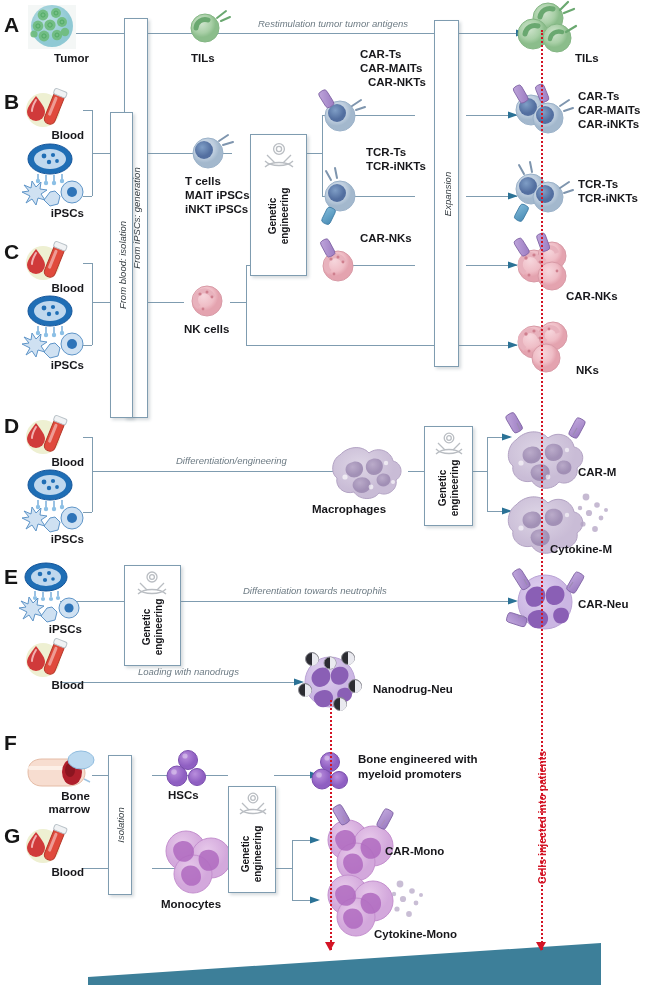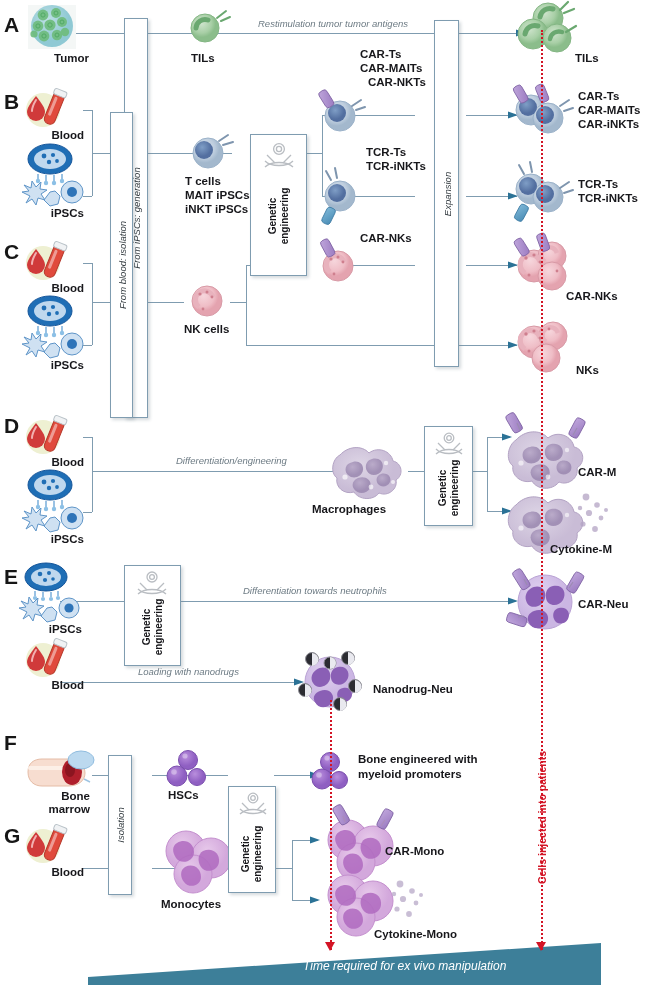--- a/index.html
+++ b/index.html
@@ -788,15 +788,14 @@
   <div class="abs lbl" style="left:385px;top:845px">CAR-Mono</div>
   <div class="abs lbl" style="left:374px;top:928px">Cytokine-Mono</div>
 
   <div class="abs rdot" style="left:541px;top:30px;height:920px"></div>
   <div class="rarrow" style="left:536px;top:942px"></div>
   <div class="abs rtext" style="left:536px;top:884px">Cells injected into patients</div>
 
   <div class="abs rdot" style="left:330px;top:700px;height:250px"></div>
   <div class="rarrow" style="left:325px;top:942px"></div>
 
-  <div id="timetext" style="left:303px;top:959px"><span>Time required for </span><i>ex vivo</i><span> manipulation</span></div>
 
 </div>
 
 </body></html>

